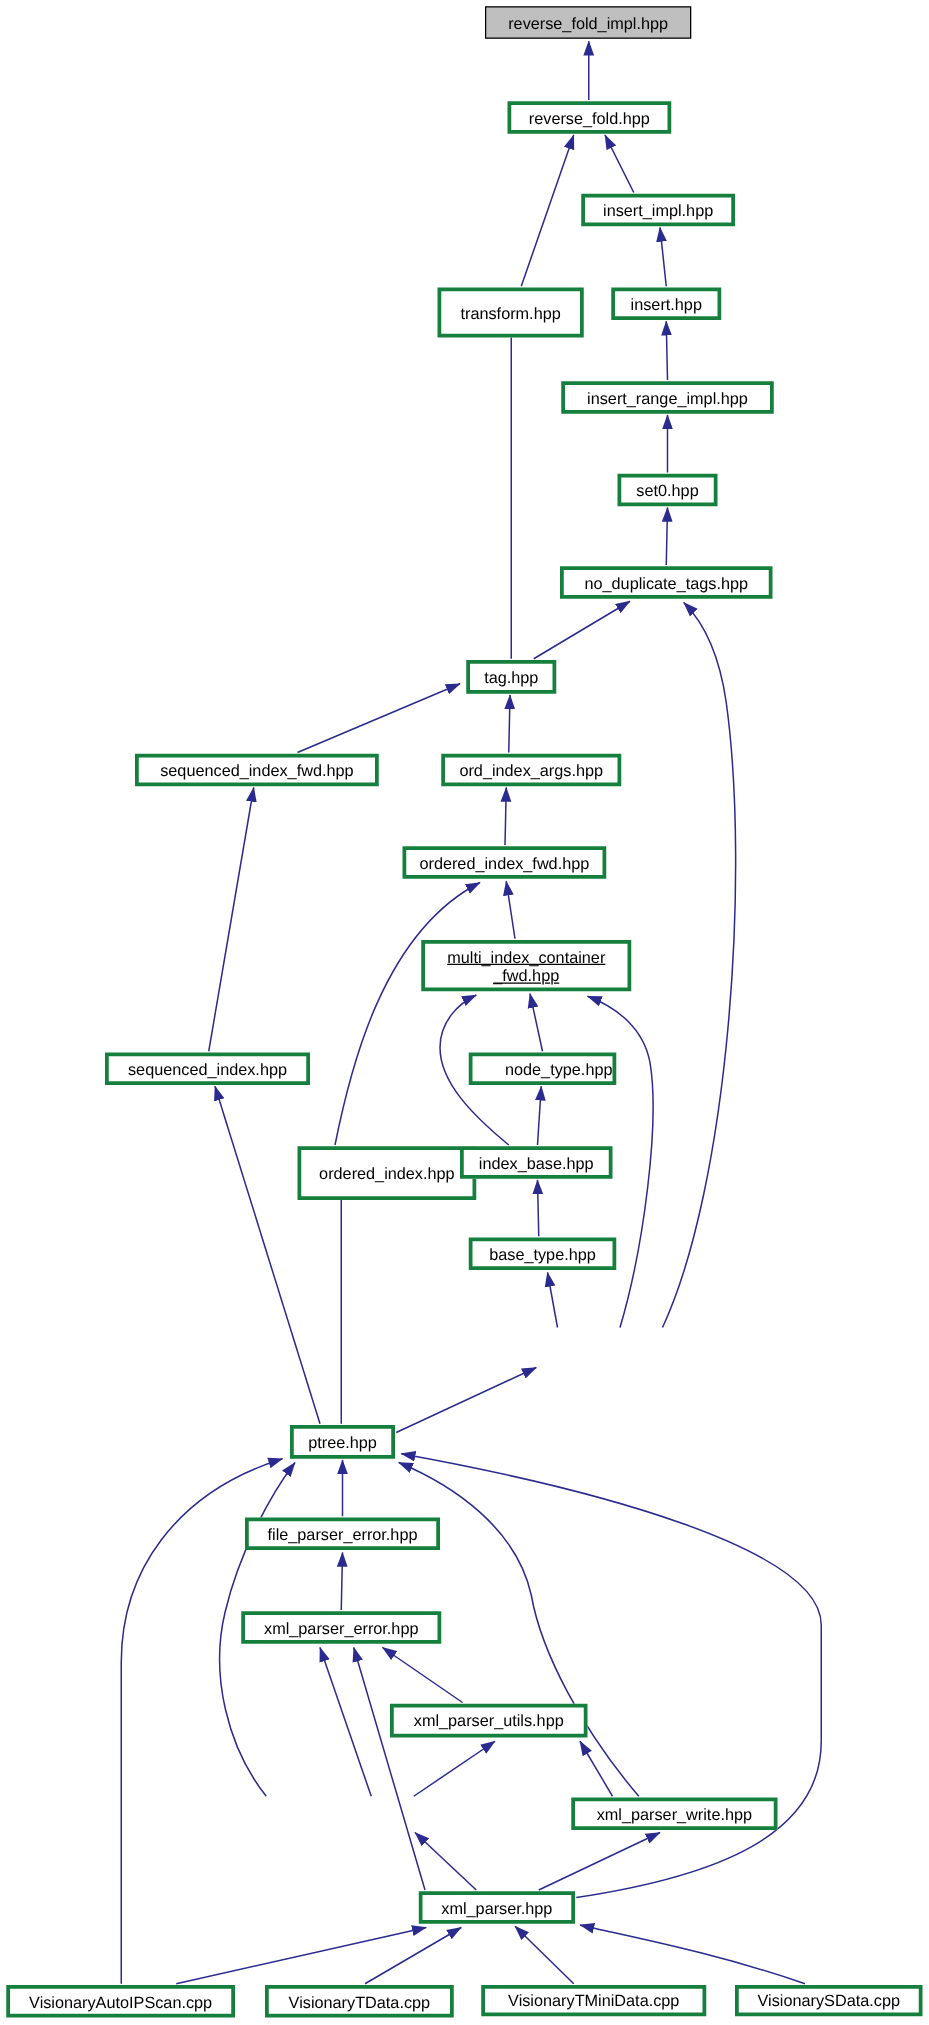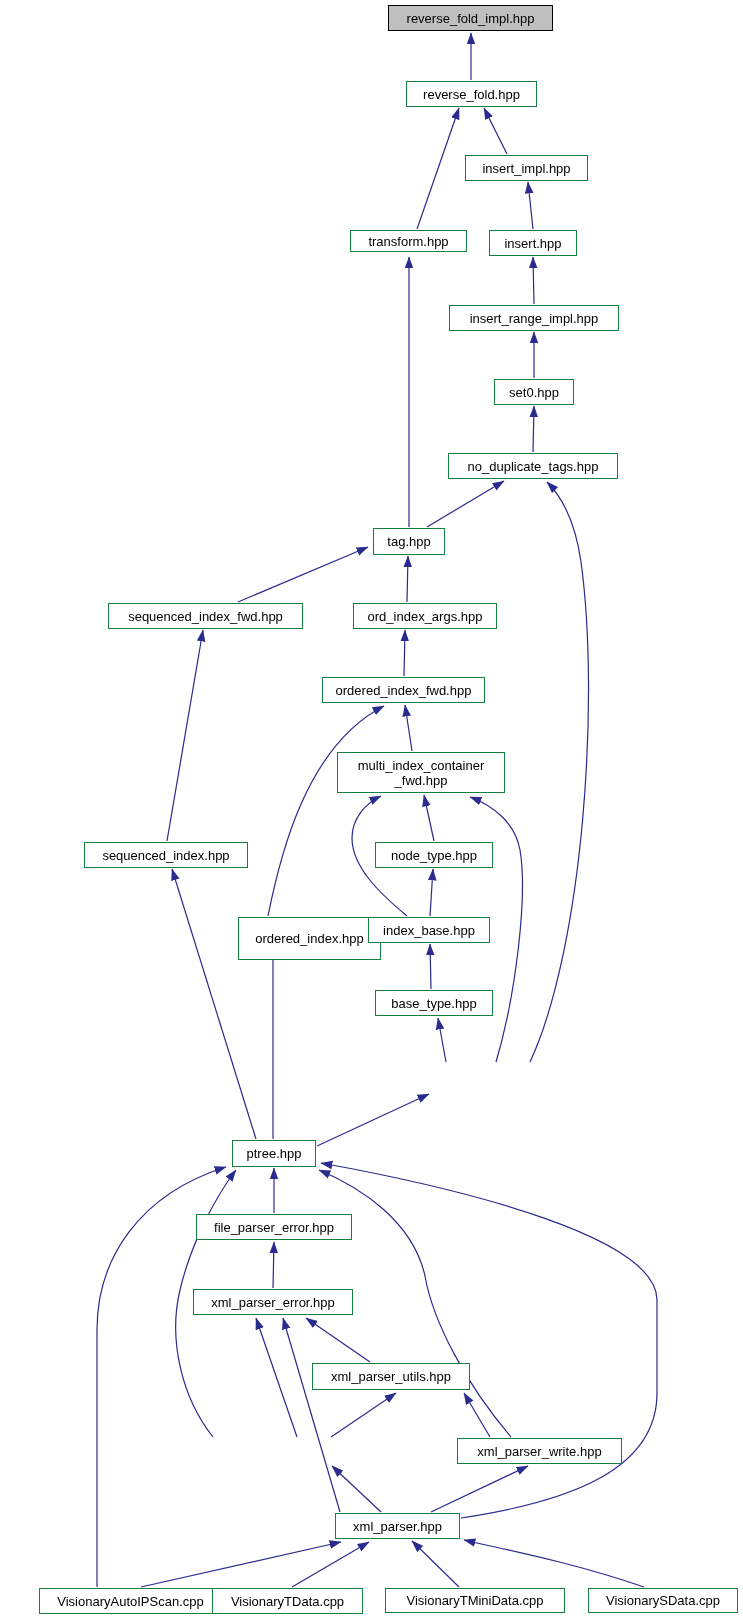--- a/index.html
+++ b/index.html
@@ -8,21 +8,21 @@
     width:743px;height:1620px;
     background:#ffffff;
     font-family:"Liberation Sans", sans-serif;
     overflow:hidden;
   }
   #edge-layer{position:absolute;left:0;top:0;width:743px;height:1620px;}
   .node{
     position:absolute;
     box-sizing:border-box;
     background:#ffffff;
-    border:1px solid #15803d;
+    border:3px solid #15803d;
     display:flex;
     flex-direction:column;
     align-items:center;
     justify-content:center;
     font-size:13px;
     line-height:15px;
     color:#000000;
     white-space:nowrap;
     cursor:pointer;
     z-index:2;
@@ -88,21 +88,21 @@
     </svg>
     <div class="node root" style="left: 388px; top: 5px; width: 165px; height: 26px;">
       <span>reverse_fold_impl.hpp</span>
     </div>
     <div class="node" style="left: 406px; top: 81px; width: 131px; height: 26px;">
       <span>reverse_fold.hpp</span>
     </div>
     <div class="node" style="left: 465px; top: 155px; width: 123px; height: 26px;">
       <span>insert_impl.hpp</span>
     </div>
-    <div class="node" style="left: 350px; top: 230px; width: 117px; height: 22px;">
+    <div class="node" style="left: 350px; top: 230px; width: 117px; height: 40px;">
       <span>transform.hpp</span>
     </div>
     <div class="node" style="left: 489px; top: 230px; width: 88px; height: 26px;">
       <span>insert.hpp</span>
     </div>
     <div class="node" style="left: 449px; top: 305px; width: 170px; height: 26px;">
       <span>insert_range_impl.hpp</span>
     </div>
     <div class="node" style="left: 494px; top: 379px; width: 80px; height: 26px;">
       <span>set0.hpp</span>
@@ -115,25 +115,25 @@
     </div>
     <div class="node" style="left: 108px; top: 603px; width: 195px; height: 26px;">
       <span>sequenced_index_fwd.hpp</span>
     </div>
     <div class="node" style="left: 333px; top: 603px; width: 144px; height: 26px; margin-left: 20px;">
       <span>ord_index_args.hpp</span>
     </div>
     <div class="node" style="left: 322px; top: 677px; width: 163px; height: 26px;">
       <span>ordered_index_fwd.hpp</span>
     </div>
-    <div class="node" style="left: 337px; top: 752px; width: 168px; height: 41px;">
+    <div class="node" style="left: 337px; top: 752px; width: 168px; height: 41px; text-decoration: underline;">
       <span>multi_index_container</span>
       <span>_fwd.hpp</span>
     </div>
-    <div class="node" style="left: 375px; top: 842px; width: 118px; height: 26px;">
+    <div class="node" style="left: 375px; top: 842px; width: 118px; height: 26px; align-items: flex-end;">
       <span>node_type.hpp</span>
     </div>
     <div class="node" style="left: 84px; top: 842px; width: 164px; height: 26px;">
       <span>sequenced_index.hpp</span>
     </div>
     <div class="node" style="left: 202px; top: 917px; width: 143px; height: 43px; margin-left: 36px;">
       <span>ordered_index.hpp</span>
     </div>
     <div class="node" style="left: 368px; top: 917px; width: 122px; height: 26px;">
       <span>index_base.hpp</span>
@@ -152,21 +152,21 @@
     </div>
     <div class="node" style="left: 312px; top: 1363px; width: 158px; height: 27px;">
       <span>xml_parser_utils.hpp</span>
     </div>
     <div class="node" style="left: 457px; top: 1438px; width: 165px; height: 26px;">
       <span>xml_parser_write.hpp</span>
     </div>
     <div class="node" style="left: 335px; top: 1513px; width: 125px; height: 26px;">
       <span>xml_parser.hpp</span>
     </div>
-    <div class="node" style="left: 5px; top: 1588px; width: 183px; height: 26px; margin-left: 34px;">
+    <div class="node" style="left: 5px; top: 1588px; width: 183px; height: 26px;">
       <span>VisionaryAutoIPScan.cpp</span>
     </div>
     <div class="node" style="left: 212px; top: 1588px; width: 151px; height: 26px;">
       <span>VisionaryTData.cpp</span>
     </div>
     <div class="node" style="left: 385px; top: 1588px; width: 180px; height: 25px;">
       <span>VisionaryTMiniData.cpp</span>
     </div>
     <div class="node" style="left: 588px; top: 1588px; width: 150px; height: 25px;">
       <span>VisionarySData.cpp</span>

